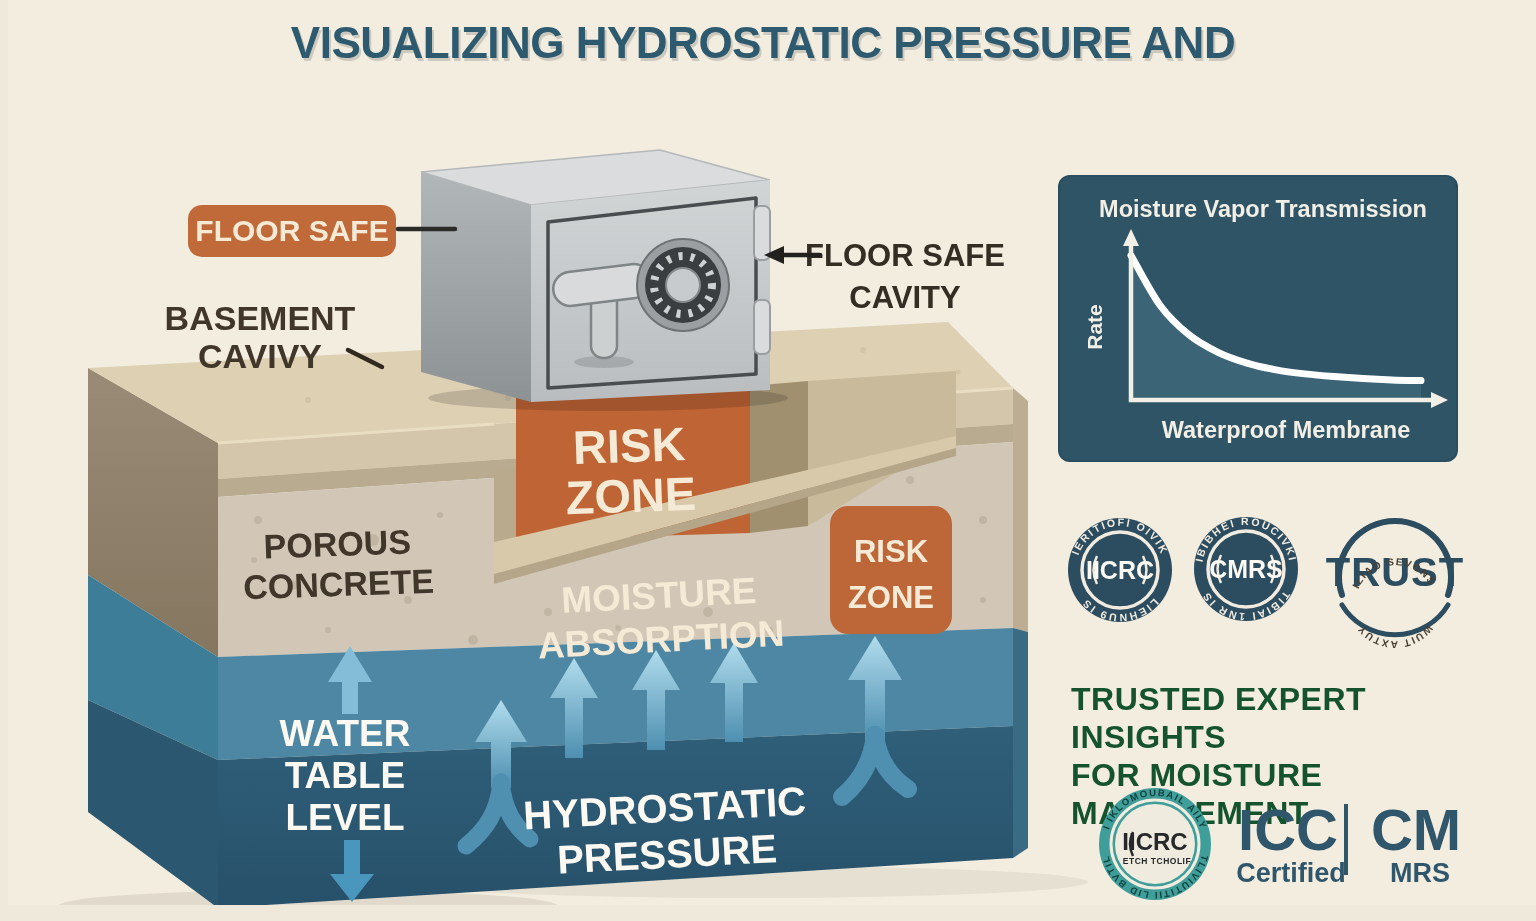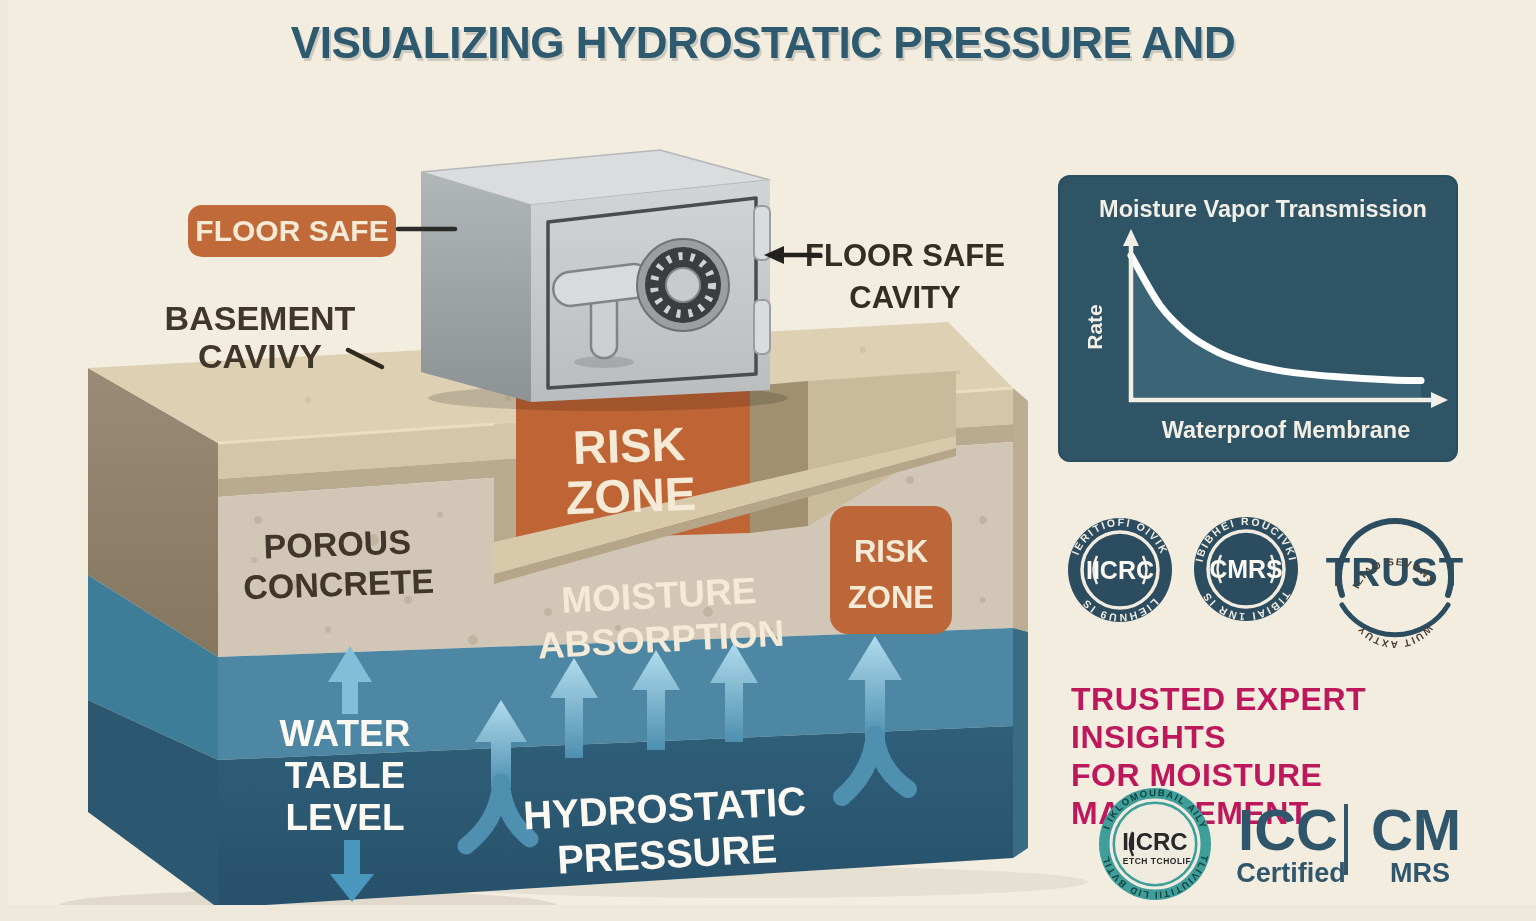--- a/index.html
+++ b/index.html
@@ -5,21 +5,21 @@
   html,body{margin:0;padding:0;background:#efe9db;}
   body{font-family:"Liberation Sans", sans-serif;}
   .canvas{position:relative;width:1536px;height:905px;background:#f3ede0;overflow:hidden;margin-left:8px;}
   .title{position:absolute;top:16px;left:0;width:1510px;text-align:center;color:#2d5a6e;
          font-weight:bold;font-size:44px;line-height:53px;letter-spacing:-0.5px;
          text-shadow:2px 3px 0 rgba(40,40,40,0.18);}
   .diagram-svg{position:absolute;left:0;top:0;}
   .chart-panel{position:absolute;left:1050px;top:175px;width:400px;height:287px;
                background:#2e5466;border-radius:12px;box-shadow:0 0 0 2px rgba(30,60,75,.25) inset;}
   .badges-svg{position:absolute;left:1040px;top:500px;}
-  .insights{position:absolute;left:1063px;top:680px;width:440px;color:#be185d;
+  .insights{position:absolute;left:1063px;top:680px;width:440px;color:#14532d;
             font-weight:bold;font-size:32px;line-height:38px;letter-spacing:0.5px;}
   .certs-svg{position:absolute;left:1075px;top:772px;}
   
   text{font-family:"Liberation Sans", sans-serif;}
   .t-cream{fill:#f4ead6;font-weight:bold;}
   .t-dark{fill:#41362a;font-weight:bold;}
   .t-darker{fill:#342d23;font-weight:bold;}
   .t-white{fill:#fbf9f2;font-weight:bold;}
   .t-chart{fill:#f2efe6;font-weight:bold;}
   .rim{font-size:10.5px;font-weight:bold;letter-spacing:2px;fill:#f2ece0;}

